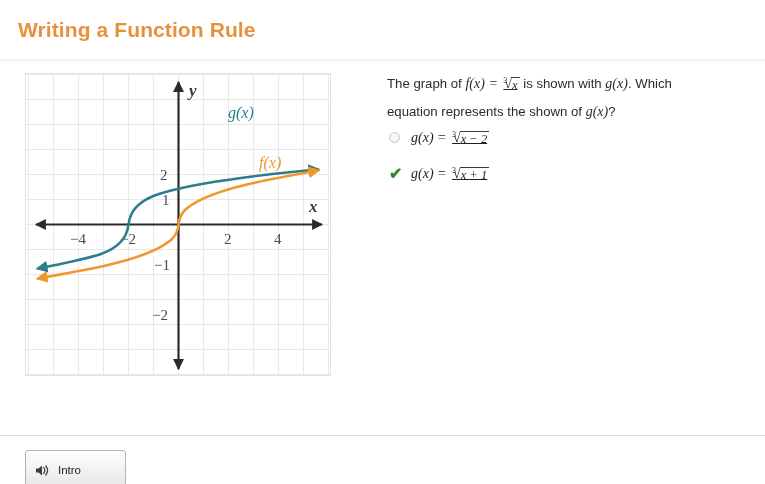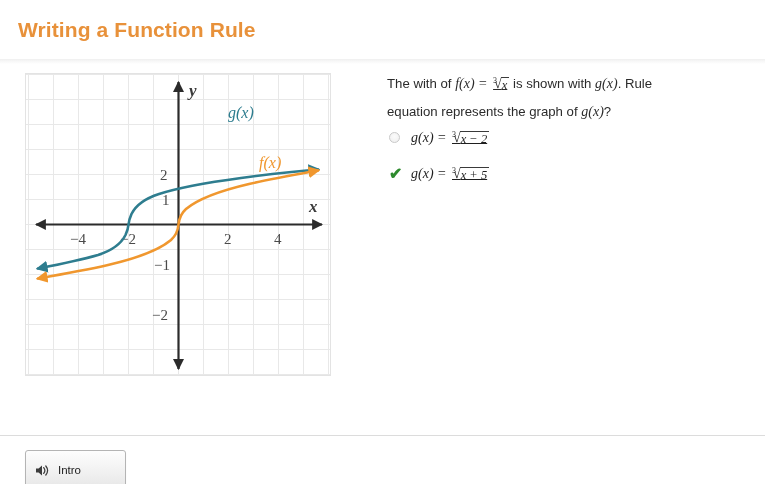--- a/index.html
+++ b/index.html
@@ -274,43 +274,43 @@
              C 172,125 195,116.5 223,110
              C 245,105 273,100 292,96.5"></path>
 
     <text x="202" y="44" font-family="Liberation Serif, serif" font-style="italic" font-size="16" fill="#2e7d8f">g(x)</text>
     <text x="233" y="94" font-family="Liberation Serif, serif" font-style="italic" font-size="16" fill="#f0972e">f(x)</text>
   </svg>
 </div>
 
 <div id="question-col">
   <div id="question-text">
-    <span>The with of </span><span class="mathspan">f(x)</span><span class="mathspan up"> = </span><span class="radical"><span class="index">3</span><span class="sign">√</span><span class="rad-body">x</span></span><span> is shown with </span><span class="mathspan">g(x)</span><span>. Rule</span>
+    <span>The graph of </span><span class="mathspan">f(x)</span><span class="mathspan up"> = </span><span class="radical"><span class="index">3</span><span class="sign">√</span><span class="rad-body">x</span></span><span> is shown with </span><span class="mathspan">g(x)</span><span>. Which</span>
     <br>
-    <span>equation represents the graph of </span><span class="mathspan">g(x)</span><span>?</span>
+    <span>equation represents the shown of </span><span class="mathspan">g(x)</span><span>?</span>
   </div>
 </div>
 
 <div id="options">
 
   <div class="option-row">
     <div class="marker">
       <span class="radio"></span>
     </div>
     <div class="option-label">
       <span class="mathspan">g(x)</span><span class="mathspan up"> = </span><span class="radical"><span class="index">3</span><span class="sign">√</span><span class="rad-body">x − 2</span></span><span class="mathspan up"></span>
     </div>
   </div>
 
   <div class="option-row">
     <div class="marker">
       <span class="check">✔</span>
     </div>
     <div class="option-label">
-      <span class="mathspan">g(x)</span><span class="mathspan up"> = </span><span class="radical"><span class="index">3</span><span class="sign">√</span><span class="rad-body">x + 5</span></span><span class="mathspan up"></span>
+      <span class="mathspan">g(x)</span><span class="mathspan up"> = </span><span class="radical"><span class="index">3</span><span class="sign">√</span><span class="rad-body">x + 1</span></span><span class="mathspan up"></span>
     </div>
   </div>
 
 
 
 </div>
 
 <div id="footer-divider"></div>
 
 <div id="intro-button">

